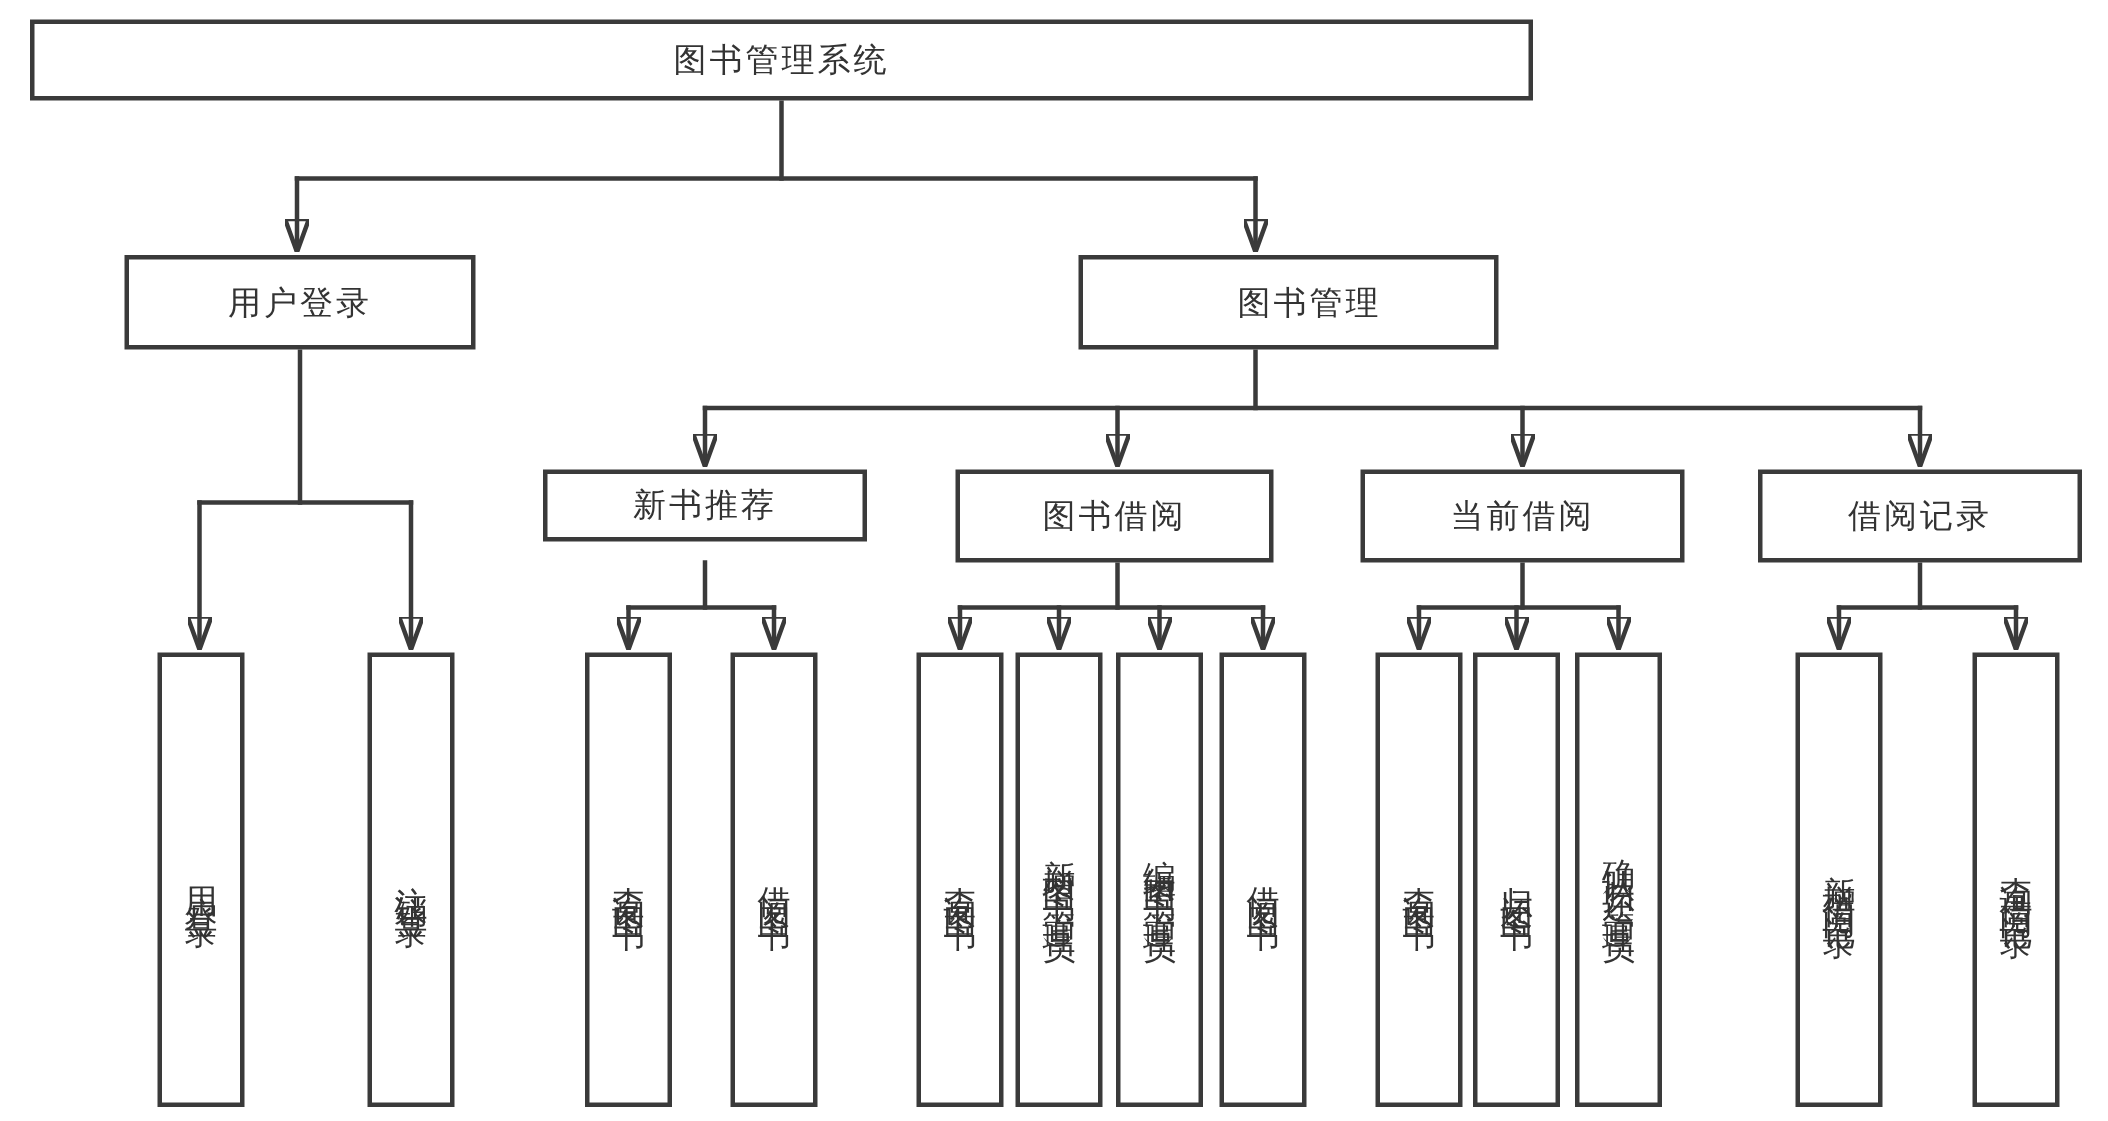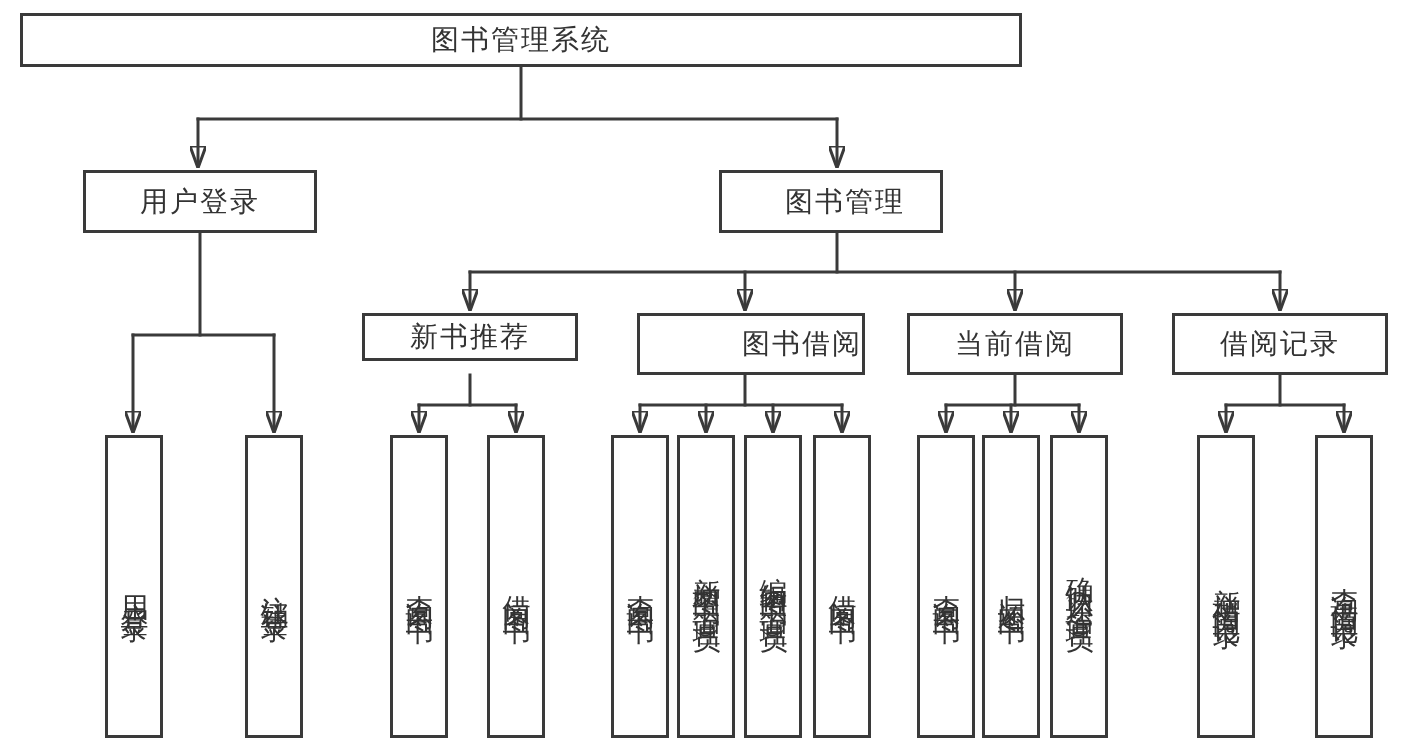--- a/index.html
+++ b/index.html
@@ -25,21 +25,21 @@
   }
   .node {
     position: absolute;
     box-sizing: border-box;
     background: #ffffff;
     border: 3px solid #3a3a3a;
     display: flex;
     align-items: center;
     justify-content: center;
     color: #333333;
-    font-size: 28px;
+    font-size: 22px;
     z-index: 2;
   }
   .node.h span {
     letter-spacing: 2px;
     white-space: nowrap;
   }
   .node.v span {
     writing-mode: vertical-rl;
     text-orientation: mixed;
     letter-spacing: 7px;
@@ -110,28 +110,28 @@
     <path d="M1344 405 V431" marker-end="url(#arrow)"></path>
   </svg>
 
   <div class="node h" style="left:20px; top:13px; width:1002px; height:54px;">
     <span>图书管理系统</span>
   </div>
 
   <div class="node h" style="left:83px; top:170px; width:234px; height:63px;">
     <span>用户登录</span>
   </div>
-  <div class="node h" style="left:719px; top:170px; width:224px; height:63px;padding-left:28px;">
+  <div class="node h" style="left:719px; top:170px; width:280px; height:63px;padding-left:28px;">
     <span>图书管理</span>
   </div>
 
   <div class="node h" style="left:362px; top:313px; width:216px; height:48px;">
     <span>新书推荐</span>
   </div>
-  <div class="node h" style="left:637px; top:313px; width:228px; height:62px;justify-content:flex-end;">
+  <div class="node h" style="left:637px; top:313px; width:212px; height:62px;">
     <span>图书借阅</span>
   </div>
   <div class="node h" style="left:1172px; top:313px; width:216px; height:62px;">
     <span>借阅记录</span>
   </div>
   <div class="node h" style="left:907px; top:313px; width:216px; height:62px;">
     <span>当前借阅</span>
   </div>
 
   <div class="node v" style="left:105px; top:435px; width:58px; height:303px;">

